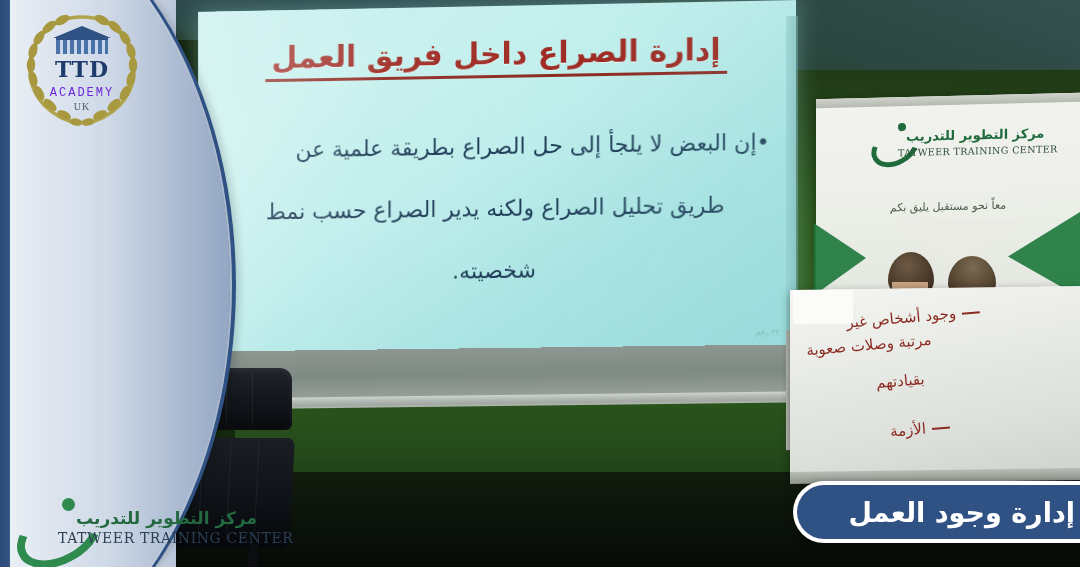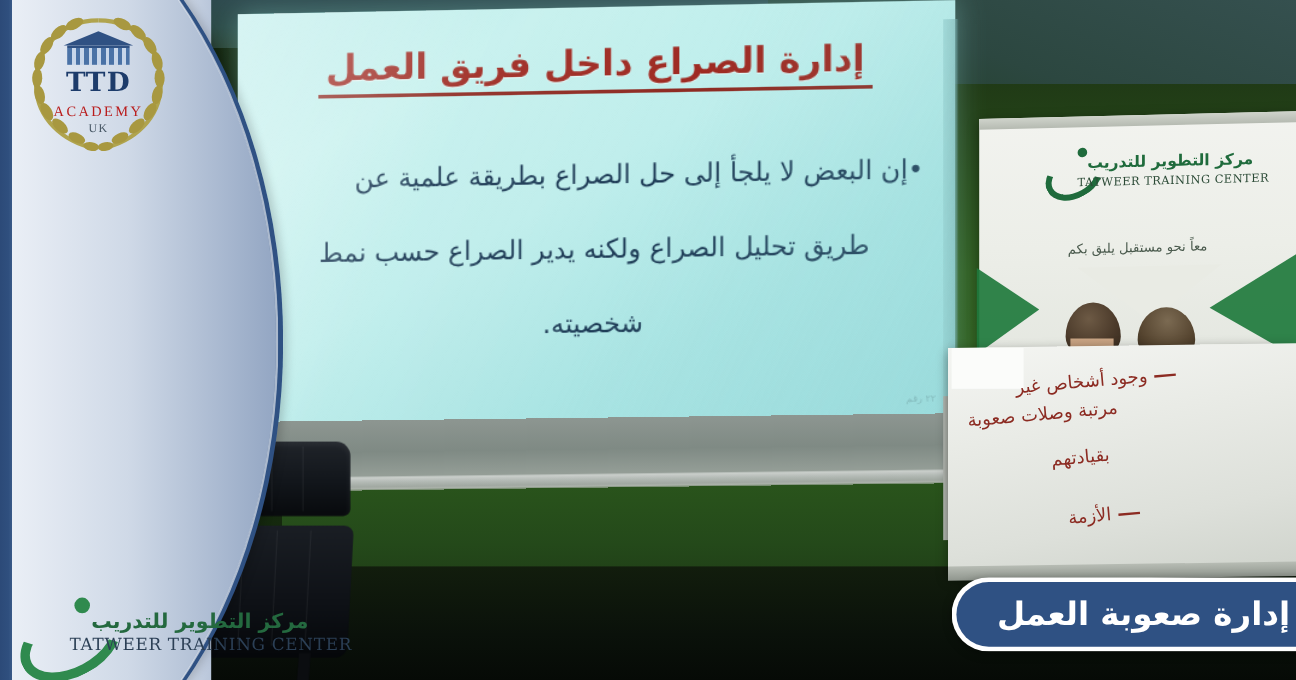--- a/index.html
+++ b/index.html
@@ -124,21 +124,21 @@
   
   .ttd{position:absolute;left:18px;top:6px;width:128px;height:128px;}
   .laurel{position:absolute;inset:0;}
   .ttd-core{position:absolute;left:26px;top:20px;width:76px;height:86px;text-align:center;}
   .pediment{position:relative;width:58px;height:26px;margin:0 auto;}
   .ped-roof{position:absolute;left:0;top:0;width:0;height:0;
         border-left:29px solid transparent;border-right:29px solid transparent;border-bottom:12px solid #2f5183;}
   .ped-body{position:absolute;left:3px;top:12px;width:52px;height:14px;
         background:repeating-linear-gradient(90deg,#4a72a6 0 4px,#c7d6ea 4px 7px);border-top:2px solid #2f5183;}
   .ttd-text{font-family:"DejaVu Serif","Liberation Serif",serif;font-size:22px;font-weight:bold;color:#1d3c6b;line-height:30px;letter-spacing:1px;margin-top:2px;}
-  .ttd-acad{font-family:Liberation Serif, serif;font-size:12px;color:#b91c1c;letter-spacing:2px;margin-top:2px;}
+  .ttd-acad{font-family:Liberation Mono, monospace;font-size:12px;color:#6d28d9;letter-spacing:2px;margin-top:2px;}
   .ttd-uk{font-family:Liberation Serif, serif;font-size:10px;color:#4a5a68;letter-spacing:1px;margin-top:1px;}
 
   
   .tatweer{position:absolute;left:14px;top:494px;width:186px;height:62px;}
   .tat-swoosh{position:absolute;left:0;top:12px;width:74px;height:42px;
         border:8px solid #2f8a4e;border-radius:50%;border-right-color:transparent;border-top-color:transparent;
         transform:rotate(-28deg);}
   .tat-dot{position:absolute;left:48px;top:4px;width:13px;height:13px;border-radius:50%;background:#2f8a4e;}
   .tat-ar{position:absolute;left:62px;top:14px;direction:rtl;font-size:17px;font-weight:bold;color:#24693f;white-space:nowrap;}
   .tat-en{position:absolute;left:44px;top:36px;font-family:"DejaVu Serif","Liberation Serif",serif;
@@ -278,16 +278,16 @@
   </div>
 
   <div class="tatweer">
     <div class="tat-swoosh"></div>
     <div class="tat-dot"></div>
     <div class="tat-ar">مركز التطوير للتدريب</div>
     <div class="tat-en">TATWEER TRAINING CENTER</div>
   </div>
 
   <div class="pill">
-    <span class="pill-text">إدارة صعوبة العمل</span>
+    <span class="pill-text">إدارة وجود العمل</span>
   </div>
 
 </div>
 
 </body></html>

